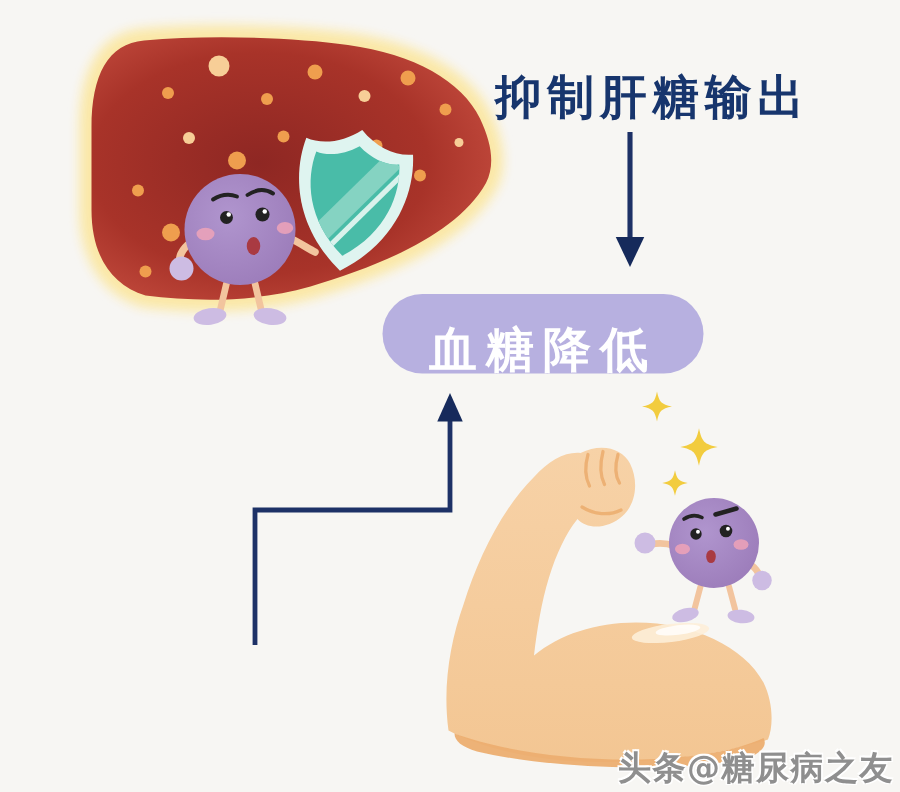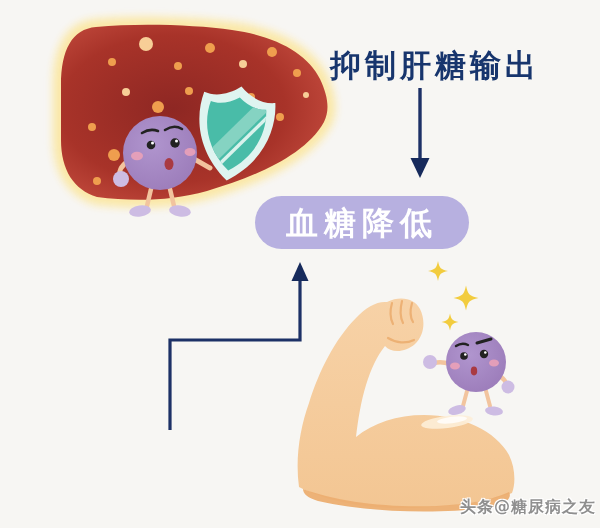--- a/index.html
+++ b/index.html
@@ -8,25 +8,25 @@
     font-family:"DejaVu Sans","Liberation Sans",sans-serif;
   }
   .art{position:absolute;left:0;top:0;width:600px;height:528px;}
   .label{
     position:absolute;font-weight:800;white-space:nowrap;line-height:1;
   }
   .label-top{left:330px;top:50px;font-size:31px;letter-spacing:4px;}
   .label-bottom{left:92px;top:444px;font-size:31px;letter-spacing:5px;}
   .badge{
     position:absolute;left:255px;top:196px;width:214px;height:53px;
-    border-radius:27px;display:flex;align-items:center;justify-content:center;
+    border-radius:27px;display:flex;align-items:flex-end;justify-content:center;
   }
   .badge-text{font-size:32px;font-weight:800;letter-spacing:6px;line-height:1;}
   .watermark{
-    position:absolute;right:4px;top:497px;font-size:16px;font-weight:700;
+    position:absolute;right:4px;top:497px;font-size:22px;font-weight:700;
     color:#8f8f8f;letter-spacing:1px;white-space:nowrap;
     text-shadow:-1px -1px 0 #fff,1px -1px 0 #fff,-1px 1px 0 #fff,1px 1px 0 #fff;
   }
 </style>
 </head>
 <body>
 
 <div class="stage" style="background-color: rgb(247, 246, 243);">
 
   <svg class="art" viewBox="0 0 600 528" aria-hidden="true">

